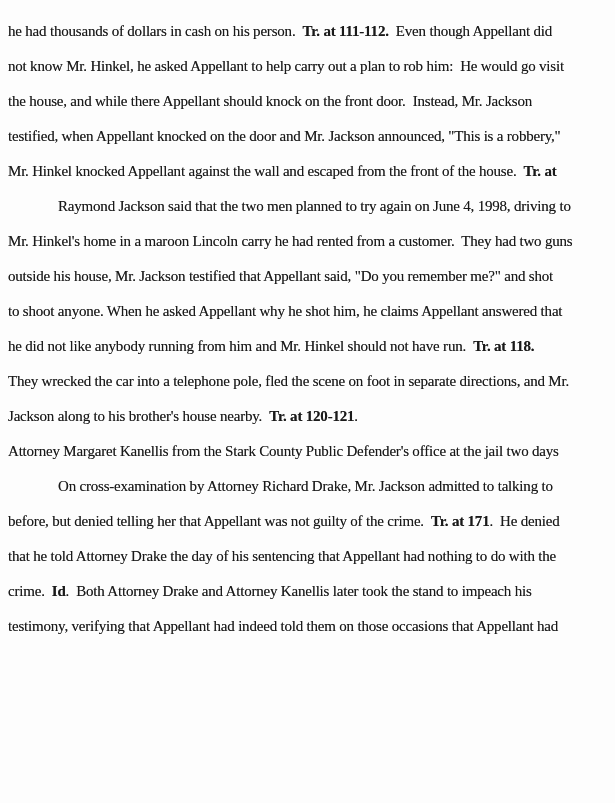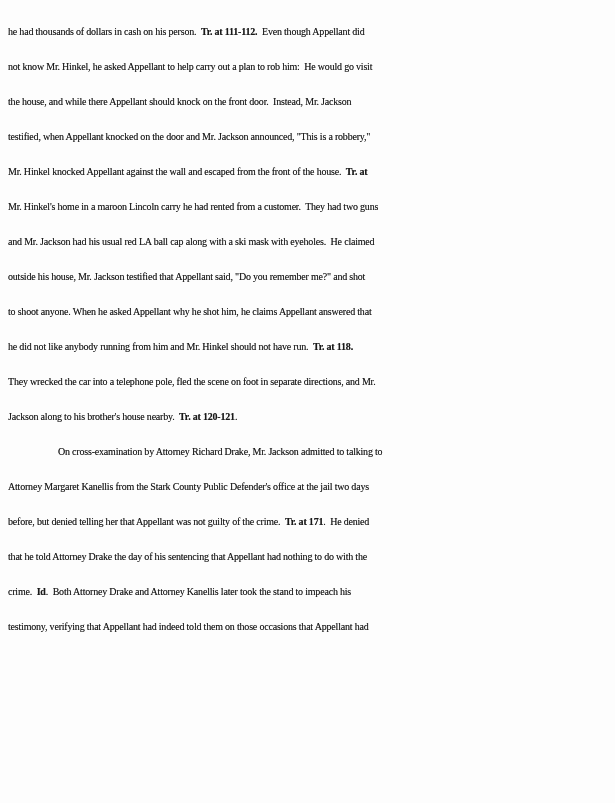--- a/index.html
+++ b/index.html
@@ -15,21 +15,21 @@
     background: var(--page-bg, #fdfdfd);
     overflow: hidden;
     box-sizing: border-box;
     padding: 14px 4px 0 8px;
   }
   .doc {
     width: 100%;
   }
   .line {
     font-family: "Liberation Serif", "DejaVu Serif", serif;
-    font-size: 10px;
+    font-size: 15px;
     letter-spacing: -0.2px;
     line-height: 35px;
     height: 35px;
     color: var(--text-color, #1a1a1a);
     white-space: pre;
     text-shadow: 0 0 0.5px rgba(20,20,20,0.55);
   }
   .line.indent {
     padding-left: 50px;
   }
@@ -40,27 +40,27 @@
 </head>
 <body>
 
 <div class="page">
   <div class="doc" id="doc-lines">
       <div class="line"><span class="run">he had thousands of dollars in cash on his person.  </span><span class="run bold">Tr. at 111-112.</span><span class="run">  Even though Appellant did</span></div>
       <div class="line"><span class="run">not know Mr. Hinkel, he asked Appellant to help carry out a plan to rob him:  He would go visit</span></div>
       <div class="line"><span class="run">the house, and while there Appellant should knock on the front door.  Instead, Mr. Jackson</span></div>
       <div class="line"><span class="run">testified, when Appellant knocked on the door and Mr. Jackson announced, "This is a robbery,"</span></div>
       <div class="line"><span class="run">Mr. Hinkel knocked Appellant against the wall and escaped from the front of the house.  </span><span class="run bold">Tr. at</span></div>
+      <div class="line indent"><span class="run">Raymond Jackson said that the two men planned to try again on June 4, 1998, driving to</span></div>
       <div class="line"><span class="run">Mr. Hinkel's home in a maroon Lincoln carry he had rented from a customer.  They had two guns</span></div>
-      <div class="line"><span class="run">and Mr. Jackson had his usual red LA ball cap along with a ski mask with eyeholes.  He claimed</span></div>
       <div class="line"><span class="run">outside his house, Mr. Jackson testified that Appellant said, "Do you remember me?" and shot</span></div>
       <div class="line"><span class="run">to shoot anyone. When he asked Appellant why he shot him, he claims Appellant answered that</span></div>
       <div class="line"><span class="run">he did not like anybody running from him and Mr. Hinkel should not have run.  </span><span class="run bold">Tr. at 118.</span></div>
       <div class="line"><span class="run">They wrecked the car into a telephone pole, fled the scene on foot in separate directions, and Mr.</span></div>
       <div class="line"><span class="run">Jackson along to his brother's house nearby.  </span><span class="run bold">Tr. at 120-121</span><span class="run">.</span></div>
+      <div class="line"><span class="run">Attorney Margaret Kanellis from the Stark County Public Defender's office at the jail two days</span></div>
       <div class="line indent"><span class="run">On cross-examination by Attorney Richard Drake, Mr. Jackson admitted to talking to</span></div>
-      <div class="line"><span class="run">Attorney Margaret Kanellis from the Stark County Public Defender's office at the jail two days</span></div>
       <div class="line"><span class="run">before, but denied telling her that Appellant was not guilty of the crime.  </span><span class="run bold">Tr. at 171</span><span class="run">.  He denied</span></div>
       <div class="line"><span class="run">that he told Attorney Drake the day of his sentencing that Appellant had nothing to do with the</span></div>
       <div class="line"><span class="run">crime.  </span><span class="run bold">Id</span><span class="run">.  Both Attorney Drake and Attorney Kanellis later took the stand to impeach his</span></div>
       <div class="line"><span class="run">testimony, verifying that Appellant had indeed told them on those occasions that Appellant had</span></div>
     </div>
 </div>
 
 </body></html>

